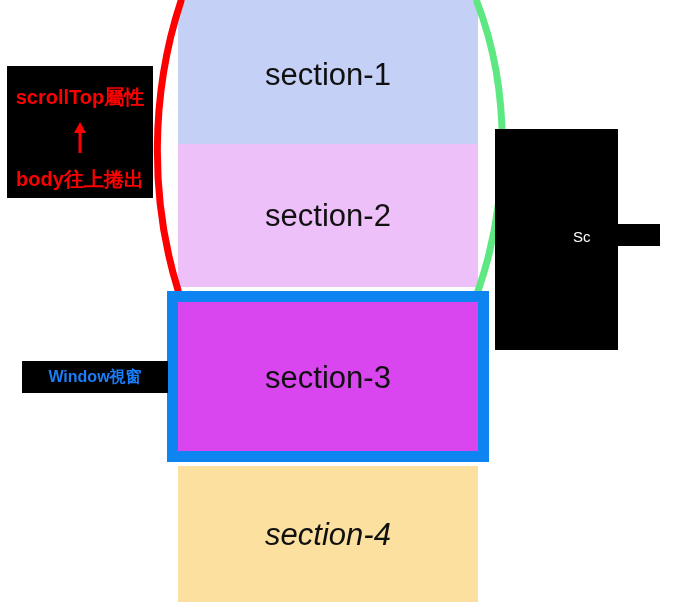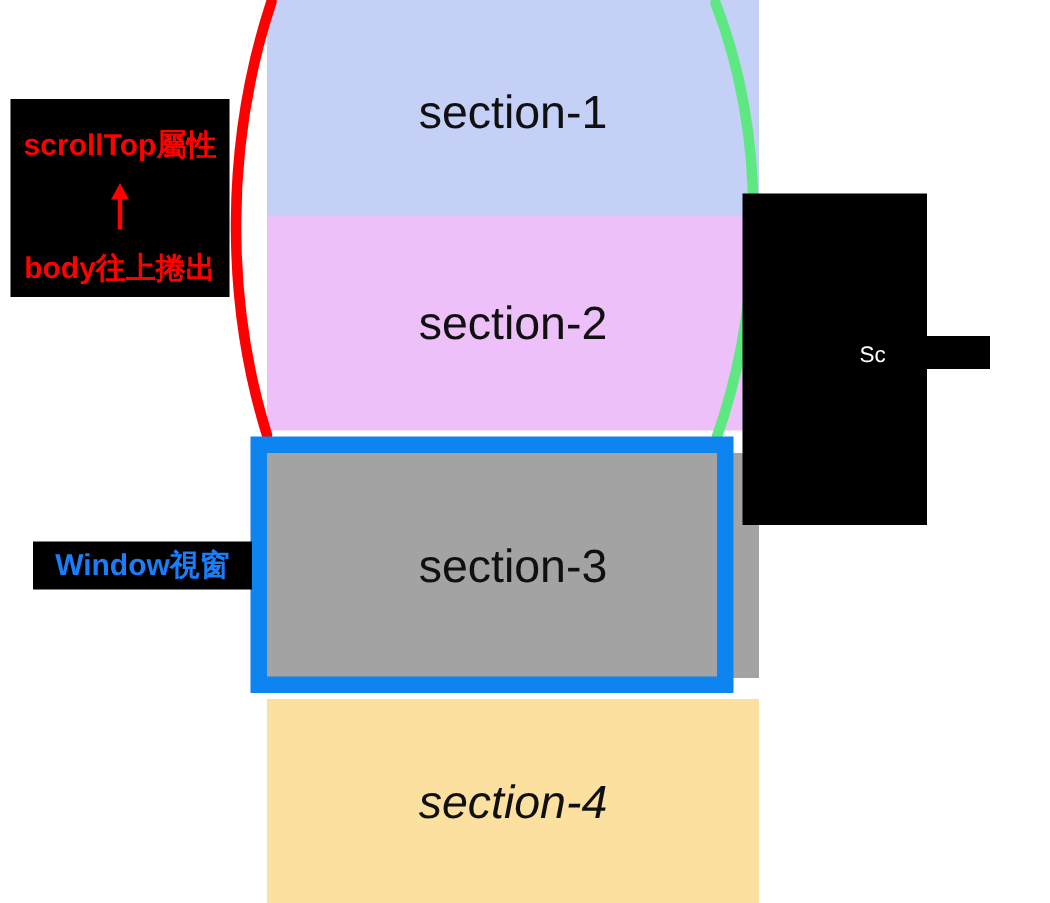--- a/index.html
+++ b/index.html
@@ -16,37 +16,37 @@
     width: 700px;
     height: 602px;
     background: #ffffff;
     overflow: hidden;
   }
 
   
   .section {
     position: absolute;
     left: 178px;
-    width: 328px;
+    width: 300px;
     display: flex;
     align-items: center;
     justify-content: center;
     box-sizing: border-box;
   }
   .section-label {
     font-size: 31px;
     font-weight: 400;
     color: #101010;
     letter-spacing: 0px;
     line-height: 1;
     white-space: nowrap;
   }
   #section-1 { top: 0px;   height: 148px; background: #c5d0f7; }
   #section-2 { top: 144px; height: 143px; background: #eec0f9; }
-  #section-3 { top: 302px; height: 150px; background: #a3a3a3; }
+  #section-3 { top: 302px; height: 150px; background: #d946ef; }
   #section-4 { top: 466px; height: 136px; background: #fce09f; font-style: italic; }
 
   
   #viewport-box {
     position: absolute;
     left: 167px;
     top: 291px;
     width: 322px;
     height: 171px;
     border: 11px solid #0d84f0;
@@ -110,21 +110,21 @@
     top: 361px;
     width: 146px;
     height: 32px;
     background: #000000;
     display: flex;
     align-items: center;
     justify-content: center;
   }
   #window-label-text {
     color: #1a7dfa;
-    font-size: 20px;
+    font-size: 16px;
     font-weight: bold;
     white-space: nowrap;
     line-height: 1;
   }
 
   
   #redacted-panel {
     position: absolute;
     left: 495px;
     top: 129px;

